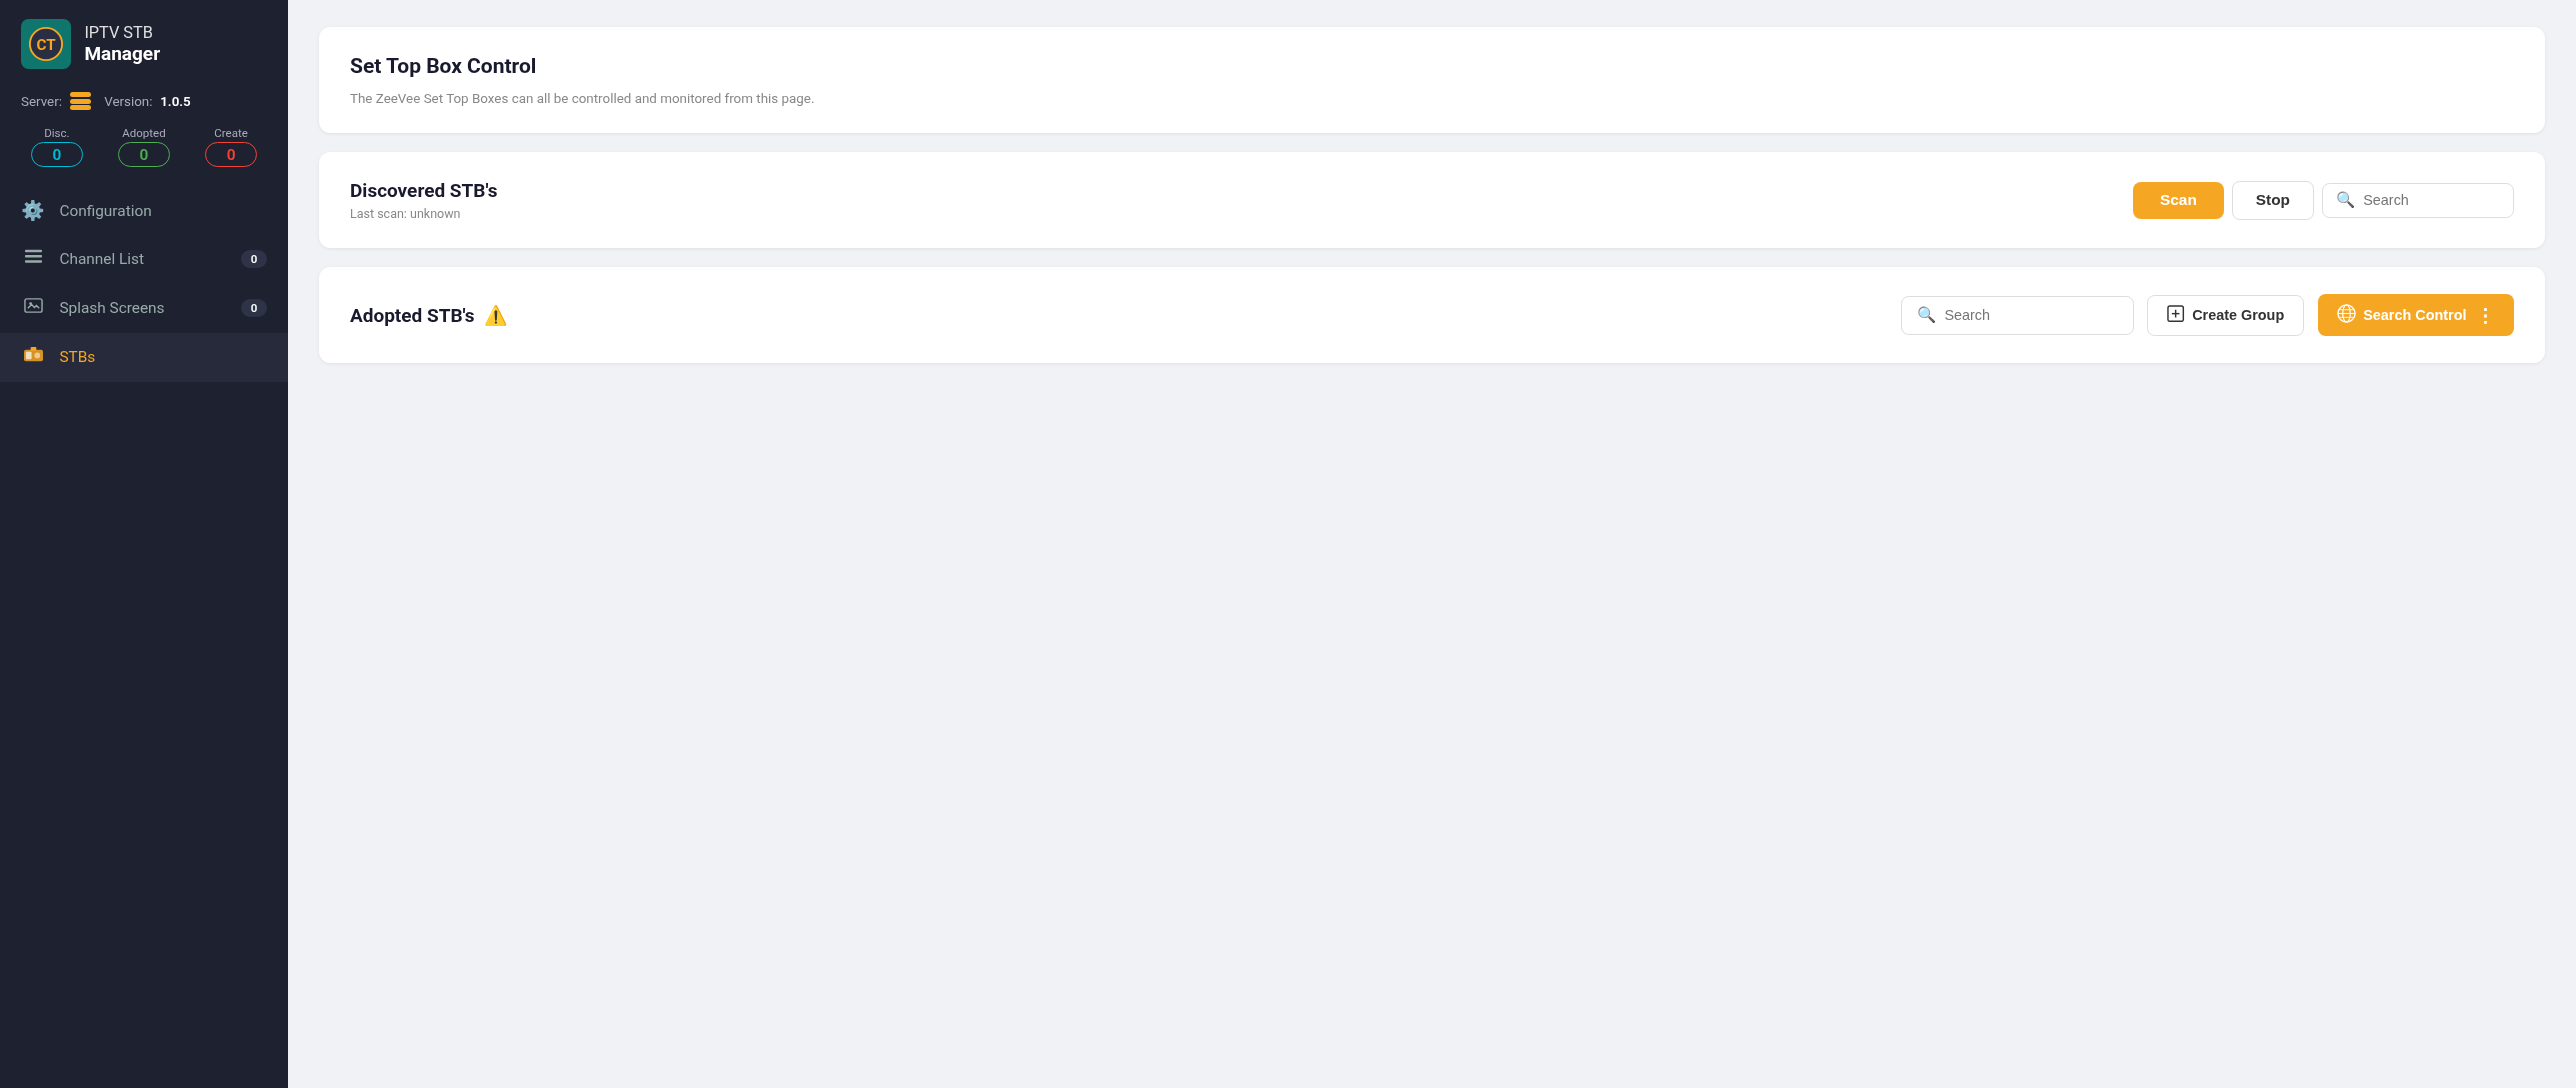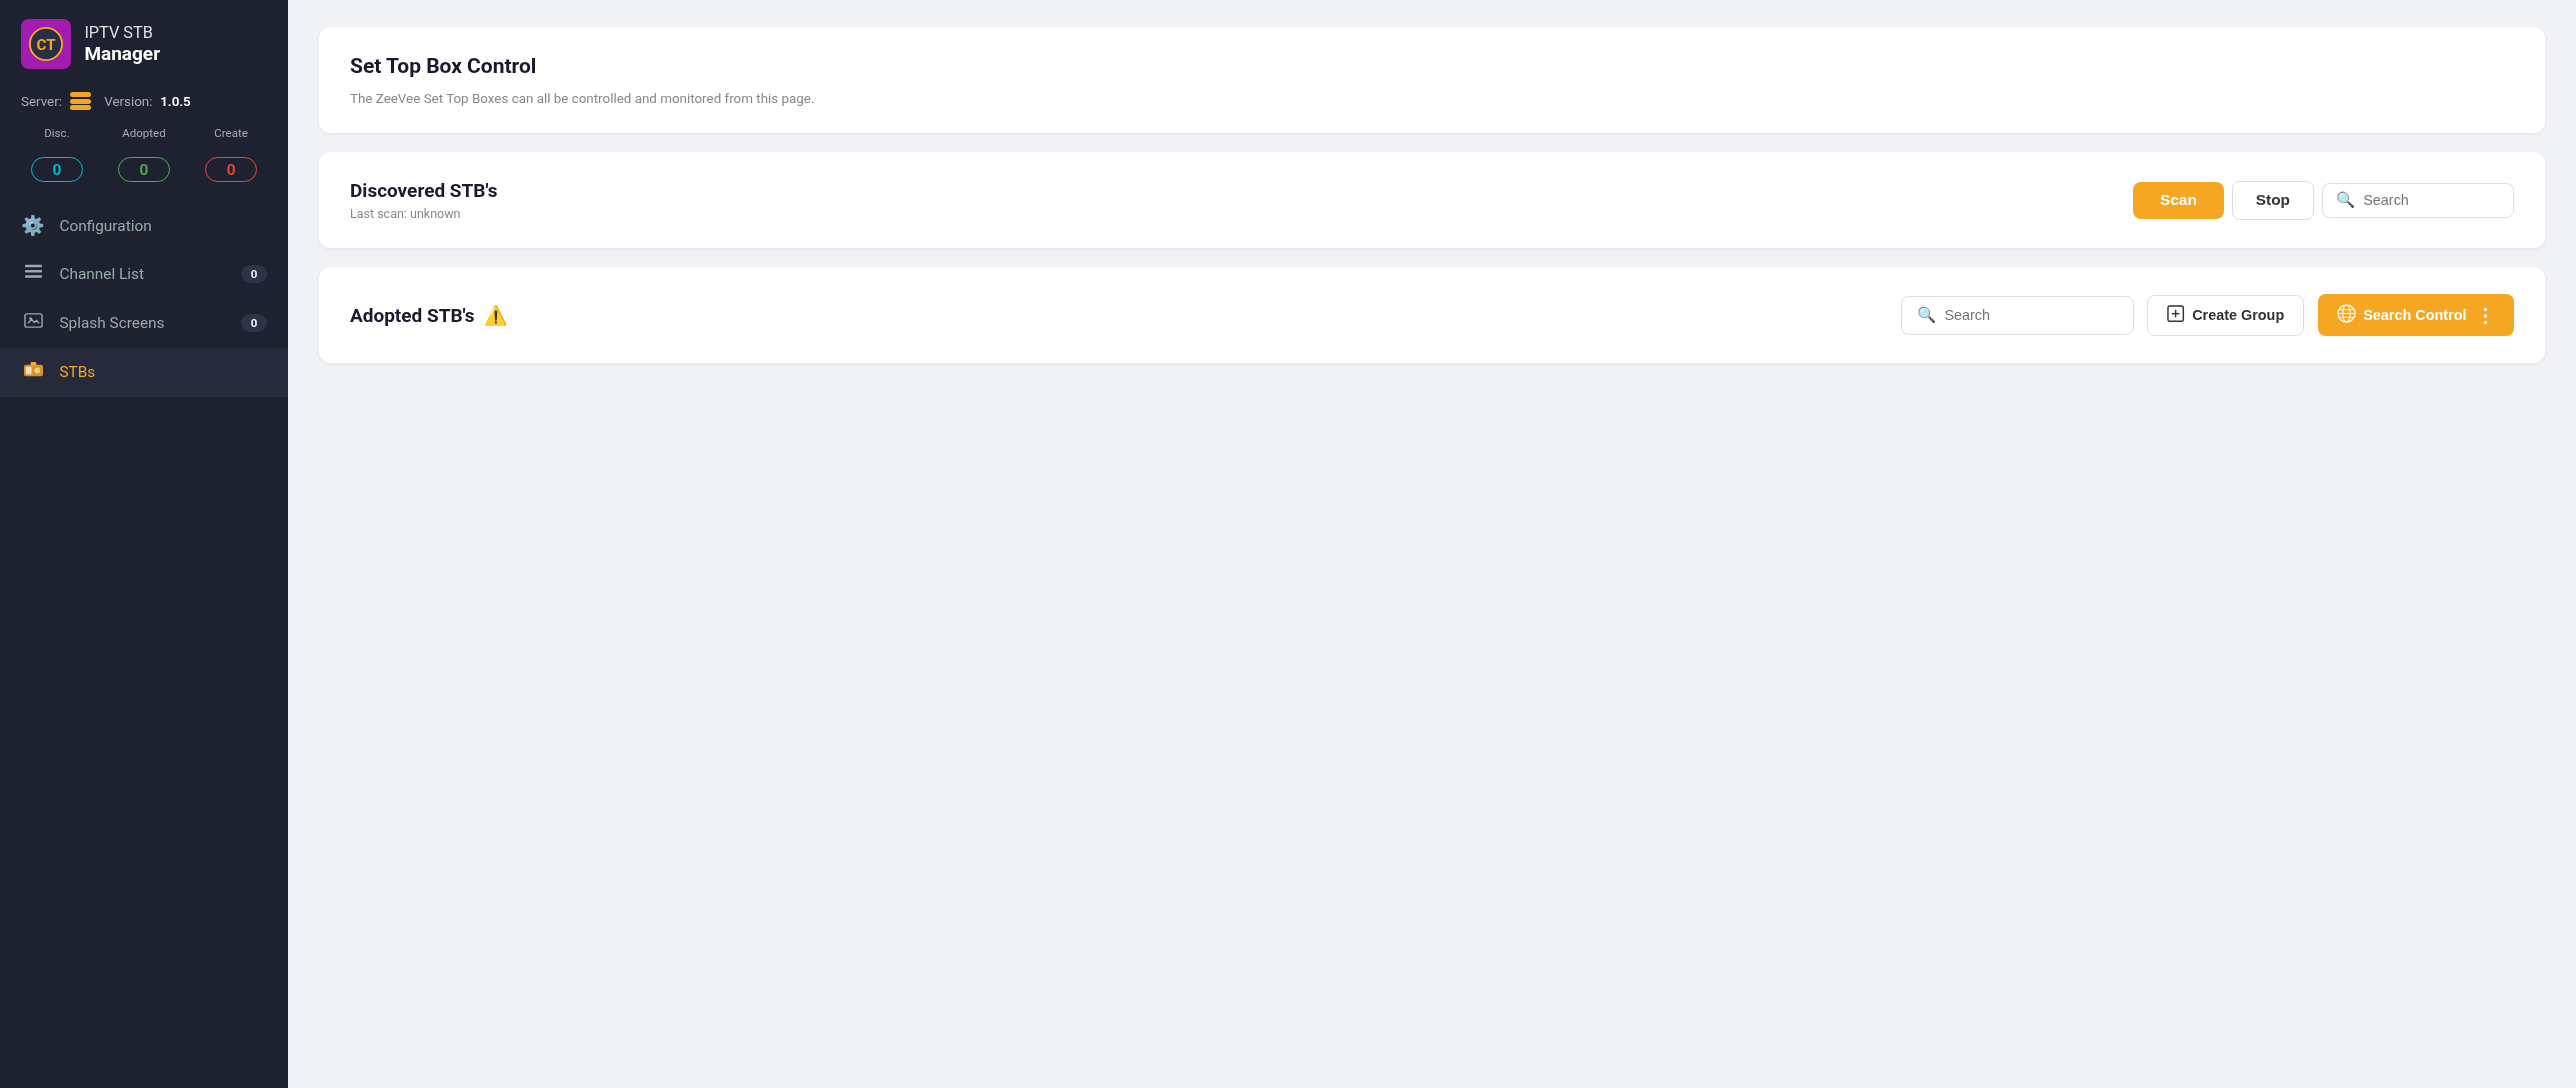--- a/index.html
+++ b/index.html
@@ -19,21 +19,21 @@
     .sidebar-header {
       display: flex;
       align-items: center;
       gap: 13.4px;
       padding: 19px 21px 17.3px 21px;
     }
 
     .logo-box {
       width: 50px;
       height: 50px;
-      background: #a21caf;
+      background: #0f766e;
       border-radius: 7.7px;
       display: flex;
       align-items: center;
       justify-content: center;
       flex-shrink: 0;
     }
 
     .logo-svg { width: 36px; height: 36px; }
 
     .app-title { display: flex; flex-direction: column; }
@@ -52,21 +52,21 @@
     .server-icon { color: #f5a623; font-size: 17.3px; }
     .version-label { color: #aab; font-size: 13.4px; margin-left: 5.8px; }
     .version-val { color: #fff; font-size: 13.4px; font-weight: 600; }
 
     .counters-row {
       display: flex;
       align-items: center;
       justify-content: space-around;
       padding: 5.8px 13.4px 15.4px 13.4px;
     }
-    .counter-col { display: flex; flex-direction: column; align-items: center; gap: 17px; }
+    .counter-col { display: flex; flex-direction: column; align-items: center; gap: 2px; }
     .counter-label { font-size: 11.5px; color: #aab; }
     .counter-badge {
       border-radius: 19px;
       border: 1.9px solid;
       padding: 2.9px 17.3px;
       font-size: 15.4px;
       font-weight: 600;
       min-width: 52px;
       text-align: center;
     }

